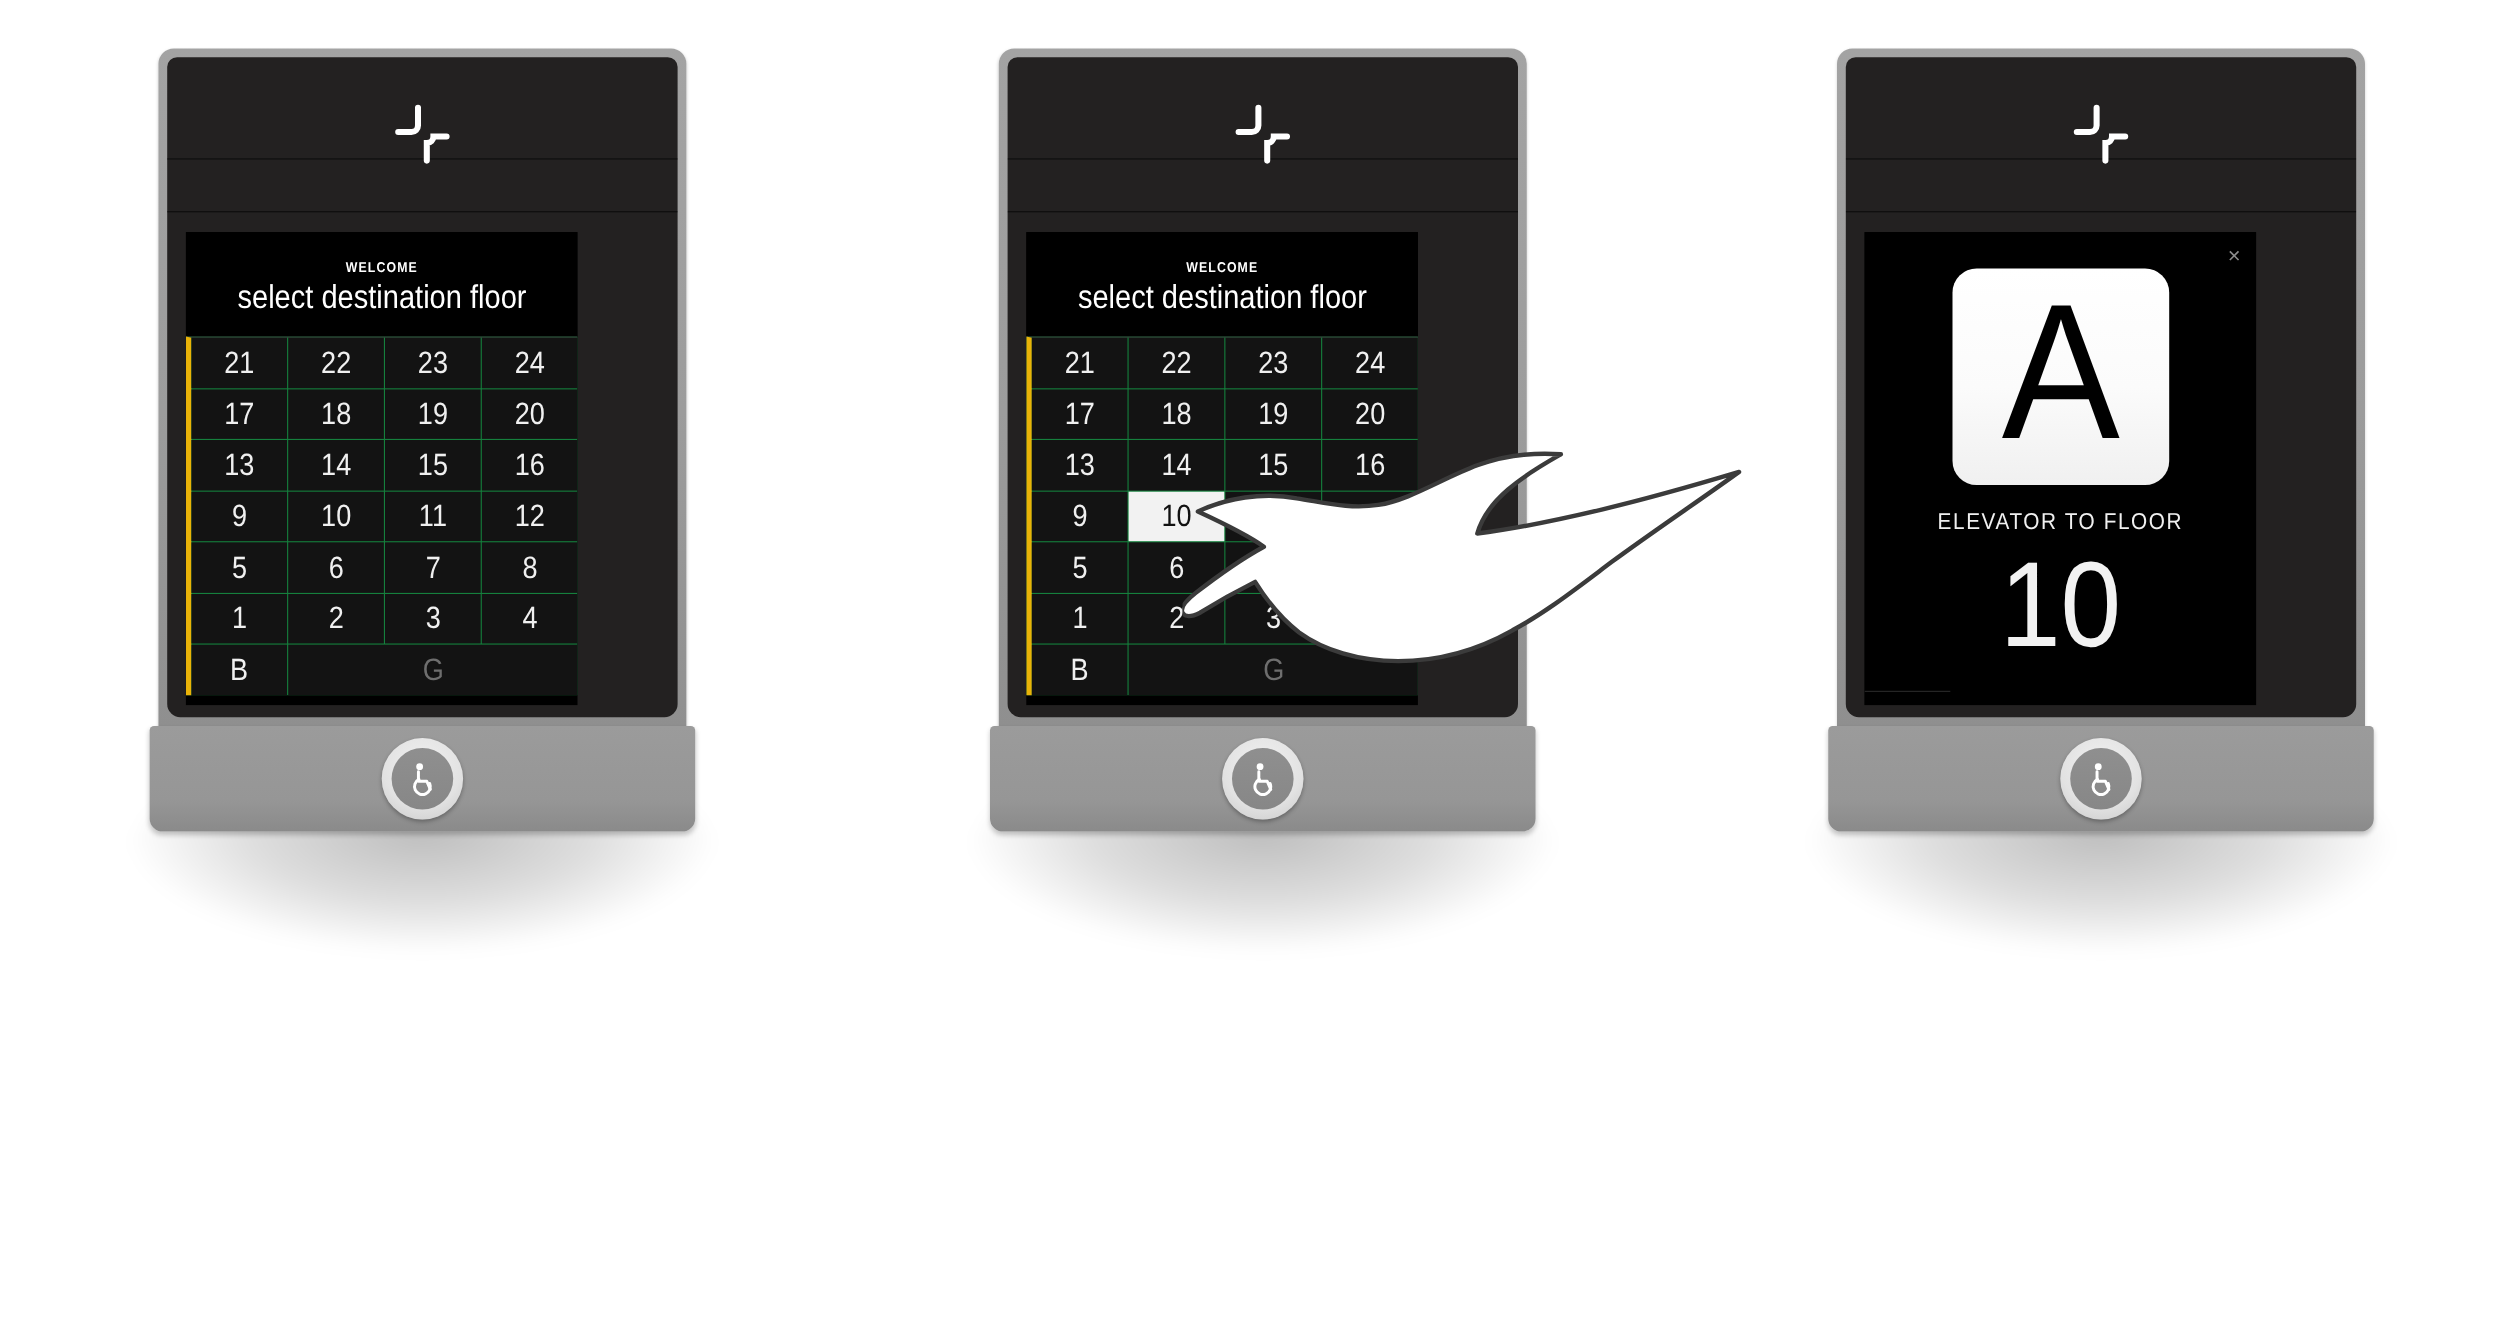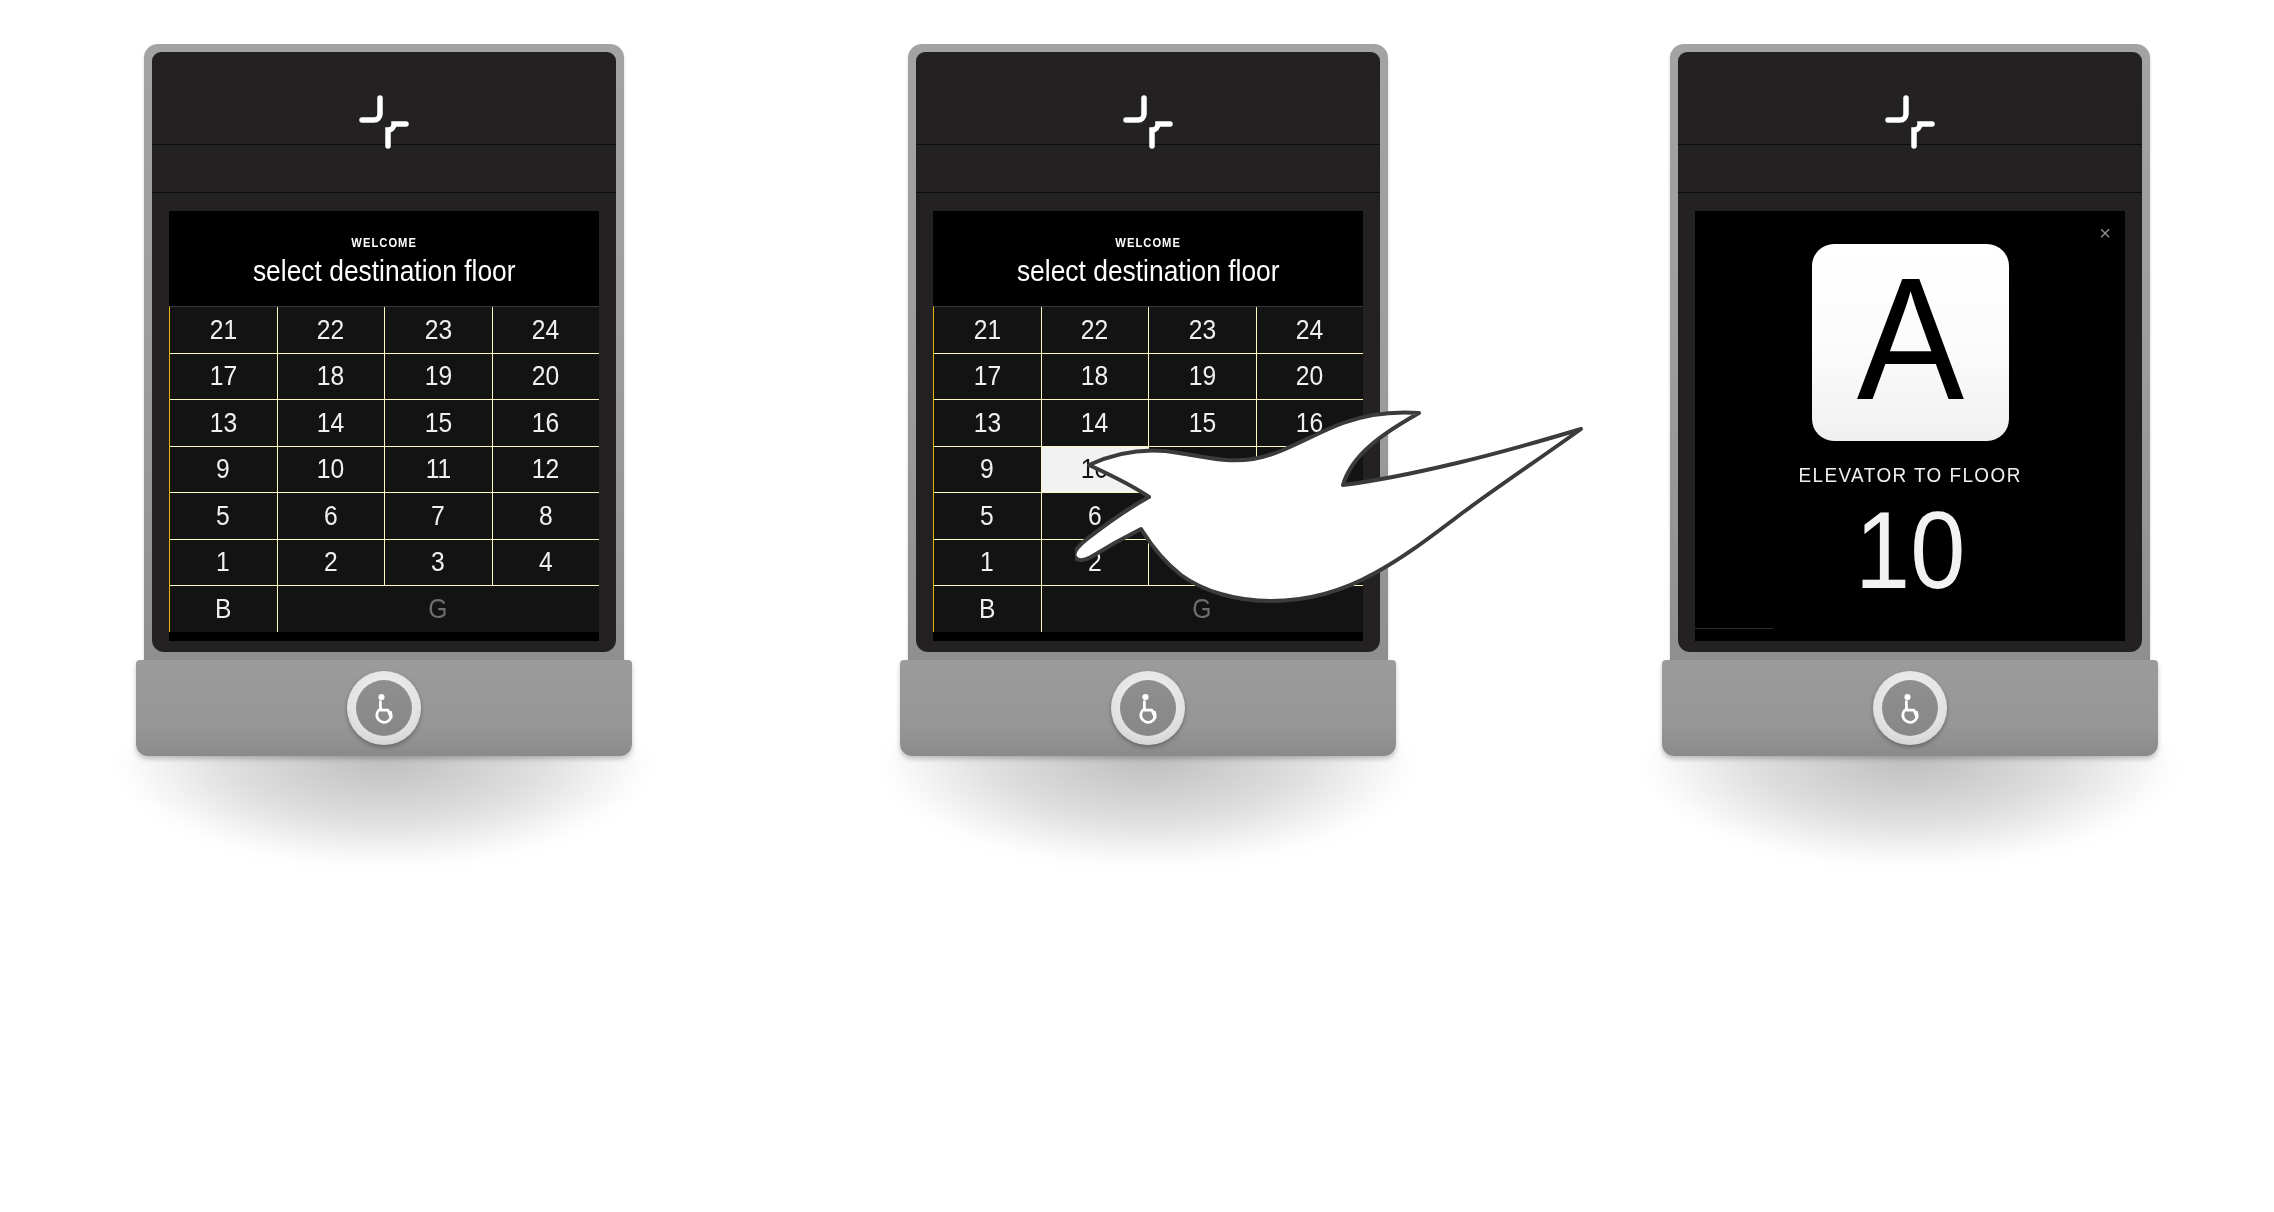--- a/index.html
+++ b/index.html
@@ -84,21 +84,21 @@
   }
 
   
   .screen-wrap {
     position: relative;
     height: 458px;
     padding: 18px 17px 0 17px;
   }
   .screen {
     position: relative;
-    width: 430px;
+    width: 356px;
     height: 430px;
     background: #000000;
     overflow: hidden;
   }
 
   
   .welcome {
     height: 95px;
     background: #000;
     display: flex;
@@ -123,24 +123,24 @@
     transform: scaleX(0.88);
     line-height: 1.05;
     white-space: nowrap;
   }
 
   
   .keypad {
     display: grid;
     grid-template-columns: repeat(4, 1fr);
     grid-auto-rows: 45.5px;
-    background: #fef9c3;
+    background: #15803d;
     gap: 1px;
     border-top: 1px solid #3a3a3a;
-    border-left: 1px solid #eab308;
+    border-left: 5px solid #eab308;
   }
   .key {
     background: #131313;
     display: flex;
     align-items: center;
     justify-content: center;
     color: #f0f0f0;
     font-size: 28px;
     font-weight: 400;
     transform: none;

